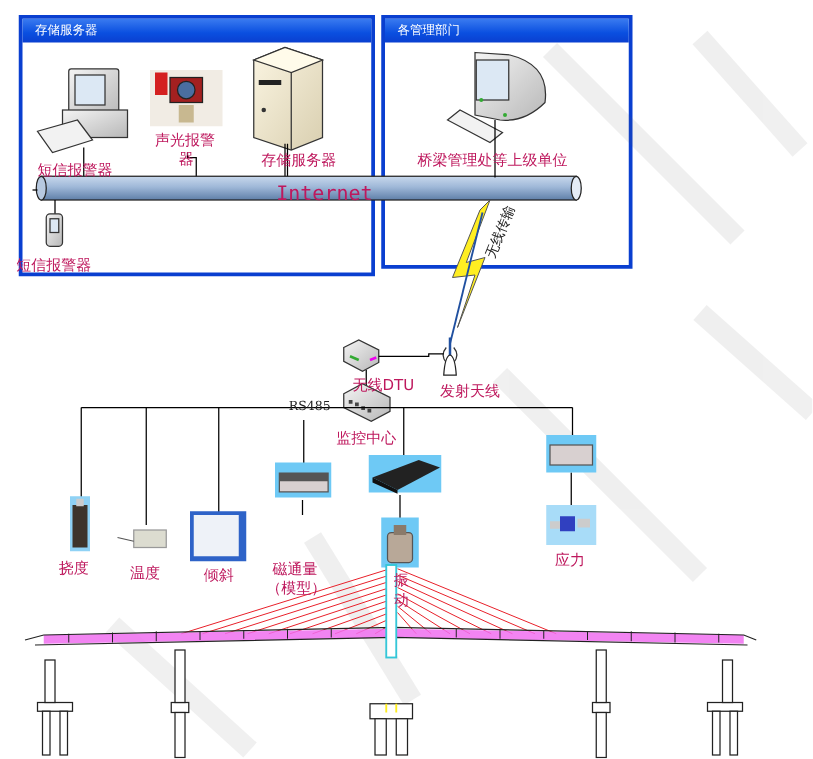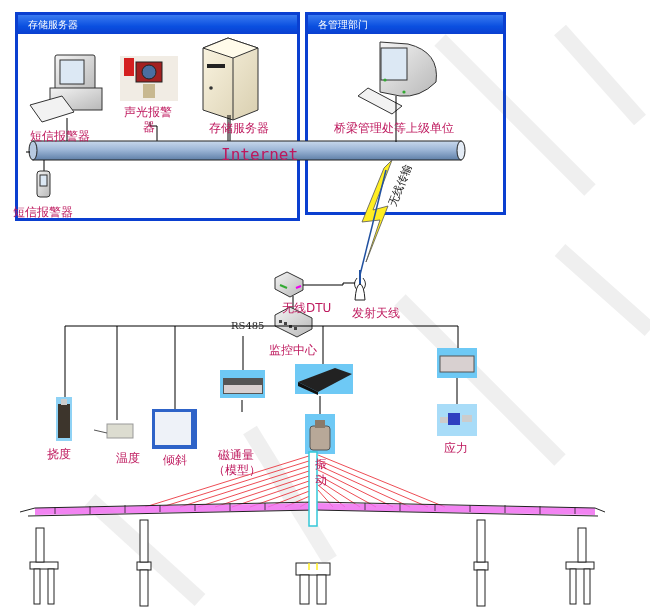--- a/index.html
+++ b/index.html
@@ -252,19 +252,19 @@
 <div class="lbl" style="left:13px;top:204px;">短信报警器</div>
 <div class="lbl" style="left:334px;top:120px;text-align:right;">桥梁管理处等上级单位</div>
 
 <div class="lbl-sm" style="left:385px;top:203px;transform:rotate(-68deg);transform-origin:left top;">无线传输</div>
 <div class="lbl" style="left:282px;top:300px;">无线DTU</div>
 <div class="lbl" style="left:336px;top:305px;margin-left:16px;">发射天线</div>
 <div class="lbl-sm" style="left:231px;top:320px;font-family:'DejaVu Serif',serif;font-size:10px;">RS485</div>
 <div class="lbl" style="left:269px;top:342px;">监控中心</div>
 
 <div class="lbl" style="left:47px;top:446px;">挠度</div>
-<div class="lbl" style="left:104px;top:450px;margin-left:12px;">温度</div>
+<div class="lbl" style="left:104px;top:450px;">温度</div>
 <div class="lbl" style="left:163px;top:452px;">倾斜</div>
 <div class="lbl" style="left:218px;top:447px;">磁通量</div>
 <div class="lbl" style="left:213px;top:462px;">（模型）</div>
 <div class="lbl" style="left:315px;top:456px;">振</div>
 <div class="lbl" style="left:315px;top:472px;">动</div>
 <div class="lbl" style="left:444px;top:440px;">应力</div>
 
 </body></html>

